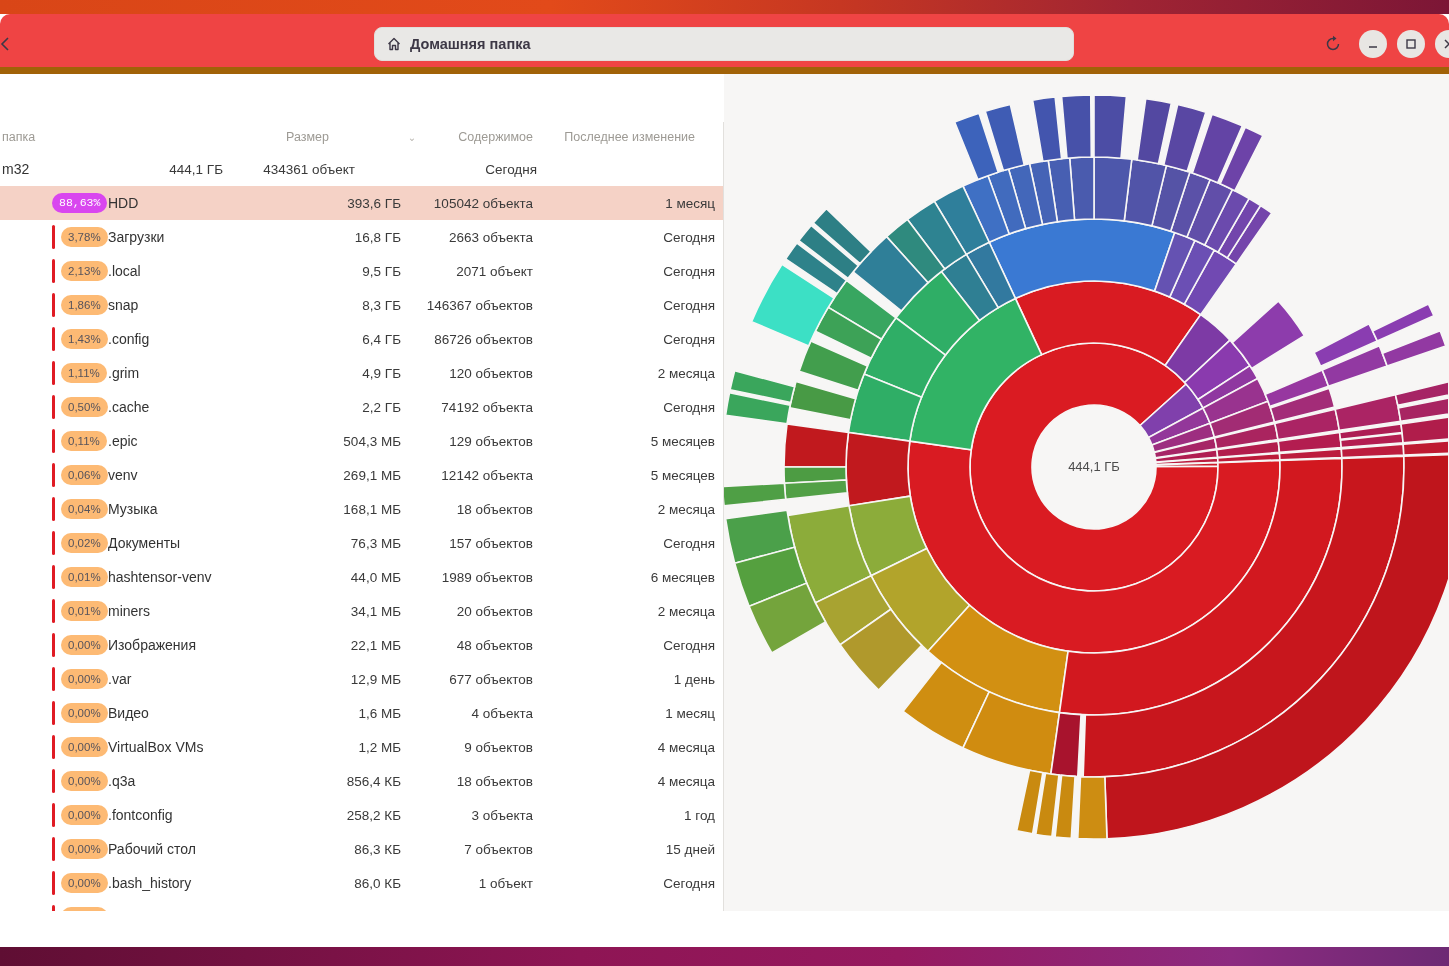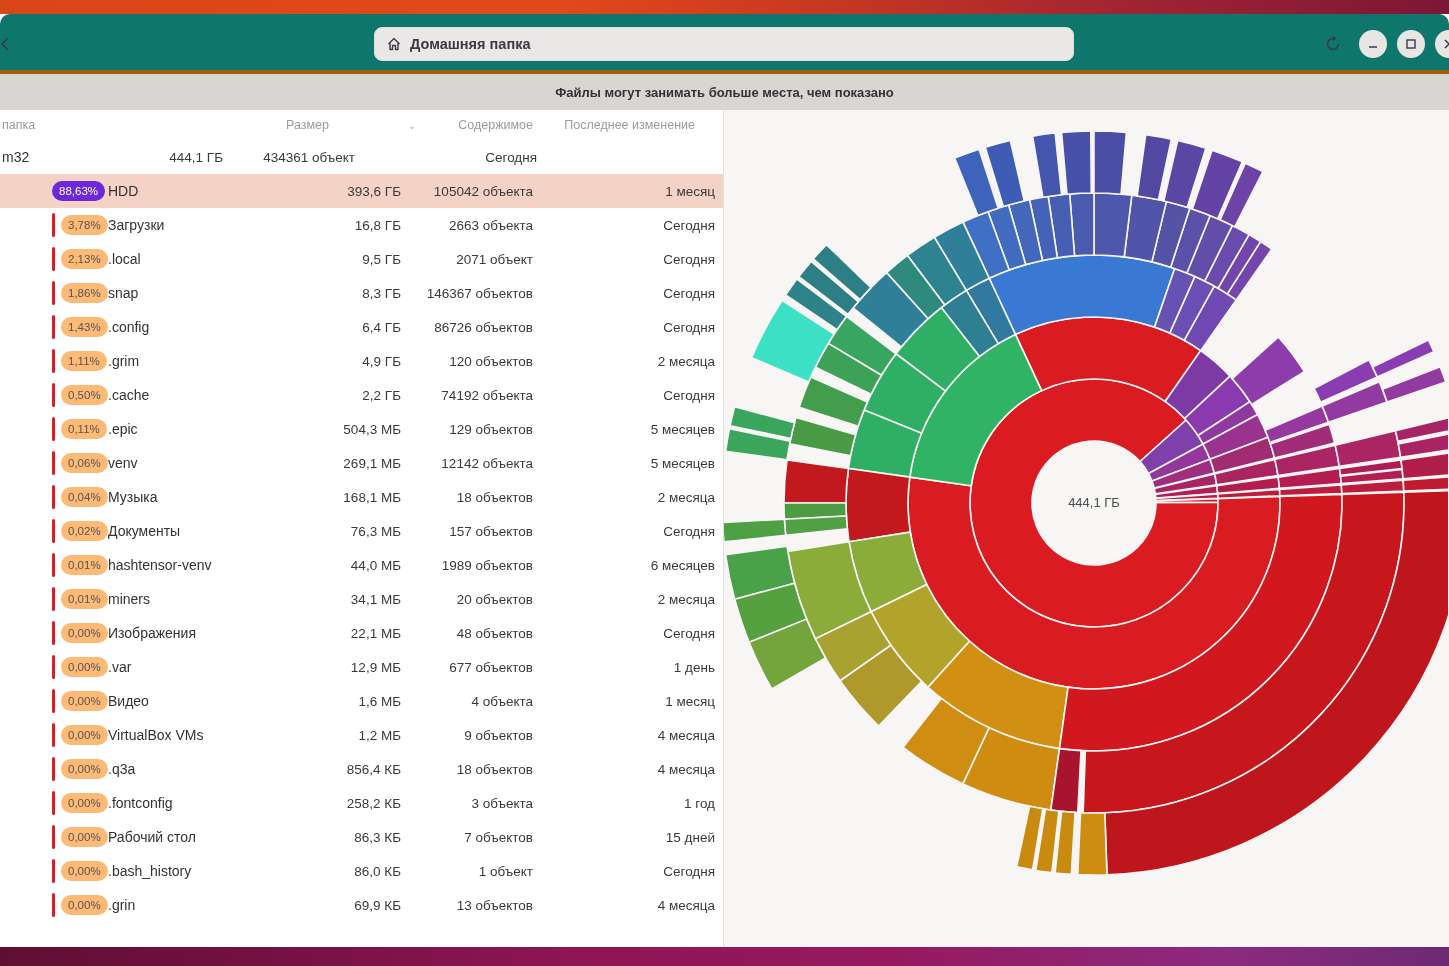--- a/index.html
+++ b/index.html
@@ -8,57 +8,57 @@
 
   .wall-top { position:absolute; left:0; top:0; width:1449px; height:14px;
     background:linear-gradient(90deg,#d94617 0%,#e24a1a 38%,#c63722 58%,#a02433 78%,#7c1636 100%); }
   .wall-bottom { position:absolute; left:0; top:947px; width:1449px; height:19px;
     background:linear-gradient(90deg,#5f0e33 0%,#8e1554 40%,#96195f 62%,#8c2a80 85%,#6d2a74 100%); }
 
   .window { position:absolute; left:0; top:14px; width:1449px; height:933px;
     background:#ffffff; border-radius:10px 10px 0 0; overflow:hidden; }
 
   
-  .headerbar { position:relative; height:60px; background:#0f766e;
-    border-bottom:4px solid #a16207; }
+  .headerbar { position:relative; height:60px; background:#ef4444;
+    border-bottom:7px solid #a16207; }
   .back-btn { position:absolute; left:-8px; top:16px; width:28px; height:28px;
     display:flex; align-items:center; justify-content:center; color:#3d3846; }
   .title-pill { position:absolute; left:374px; top:13px; width:700px; height:34px;
     background:#e9e8e6; border:1px solid #e0dedb; border-radius:8px;
     display:flex; align-items:center; padding-left:11px; gap:8px; }
   .title-pill .ttl { font-size:14.5px; font-weight:bold; color:#3d3846; }
   .hb-icon { color:#3d3846; display:flex; align-items:center; }
   .refresh-btn { position:absolute; left:1319px; top:16px; width:28px; height:28px;
     display:flex; align-items:center; justify-content:center; color:#3d3846; }
   .winbtn { position:absolute; top:16px; width:28px; height:28px; border-radius:50%;
     background:#e8e6e3; display:flex; align-items:center; justify-content:center;
     color:#3d3846; font-size:13px; }
   .winbtn.min { left:1359px; } .winbtn.max { left:1397px; } .winbtn.close { left:1435px; }
 
   
   .banner { height:36px; background:#d8d6d3; display:flex; align-items:center;
     justify-content:center; font-size:13px; font-weight:bold; color:#343036; }
 
   
   .content { display:flex; height:837px; }
-  .list-panel { width:724px; background:#fff; border-right:1px solid #e2e0dd; overflow:hidden; }
+  .list-panel { width:724px; background:#fff; border-right:1px solid #e2e0dd; overflow:hidden;margin-top:48px; }
   .list-head { height:30px; display:flex; align-items:center; color:#9d9a94; font-size:12.5px; }
   .lh-name { flex:1; padding-left:2px; }
   .lh-size { width:115px; text-align:left; }
   .lh-arrow { width:22px; color:#b9b6b0; font-size:10px; text-align:center; }
   .lh-contents { width:110px; text-align:right; }
   .lh-mod { width:190px; text-align:right; padding-right:28px; }
 
   .row { height:34px; display:flex; align-items:center; position:relative; font-size:13.5px; color:#3a3a3a;padding-left:44px; }
   .row.selected { background:#f5d2c6; }
   .cell-pct { width:64px; position:relative; display:flex; align-items:center; }
   .tick { position:absolute; left:8px; width:3px; height:24px; background:#e01b24; border-radius:2px; }
   .pill { position:absolute; left:17px; height:20px; line-height:20px; border-radius:10px;
     background:#fdba74; color:#57545c; font-size:11.5px; padding:0 7px; white-space:nowrap; }
-  .pill.red { background:#6d28d9; color:#fff; left:8px; }
+  .pill.red { background:#d946ef; color:#fff; left:8px;font-family:Liberation Mono, monospace; }
   .cell-name { flex:1; font-size:14px; color:#333; white-space:nowrap; overflow:hidden; }
   .row.root .cell-name { position:absolute; left:2px; }
   .cell-size { width:115px; text-align:right; }
   .cell-sp { width:22px; }
   .cell-contents { width:110px; text-align:right; }
   .cell-mod { width:190px; text-align:right; padding-right:8px; }
 
   .chart-panel { position:relative; flex:1; background:#f7f6f5; overflow:hidden; }
   .chart-panel svg.rings { position:absolute; left:0; top:0; }
   .center-label { font-size:13px; fill:#4d4d4d; }
@@ -107,23 +107,20 @@
           <rect x="2" y="2" width="8" height="8" fill="none" stroke="#3d3846" stroke-width="1.4"></rect>
         </svg>
     </div>
     <div class="winbtn close">
       <svg width="12" height="12" viewBox="0 0 12 12">
           <path d="M2 2 L10 10 M10 2 L2 10" stroke="#3d3846" stroke-width="1.5"></path>
         </svg>
     </div>
   </div>
 
-  <div class="banner">
-    <span>Файлы могут занимать больше места, чем показано</span>
-  </div>
 
   <div class="content">
 
     <div class="list-panel">
       <div class="list-head">
         <span class="lh-name">папка</span>
         <span class="lh-size">Размер</span>
         <span class="lh-arrow">⌄</span>
         <span class="lh-contents">Содержимое</span>
         <span class="lh-mod">Последнее изменение</span>

